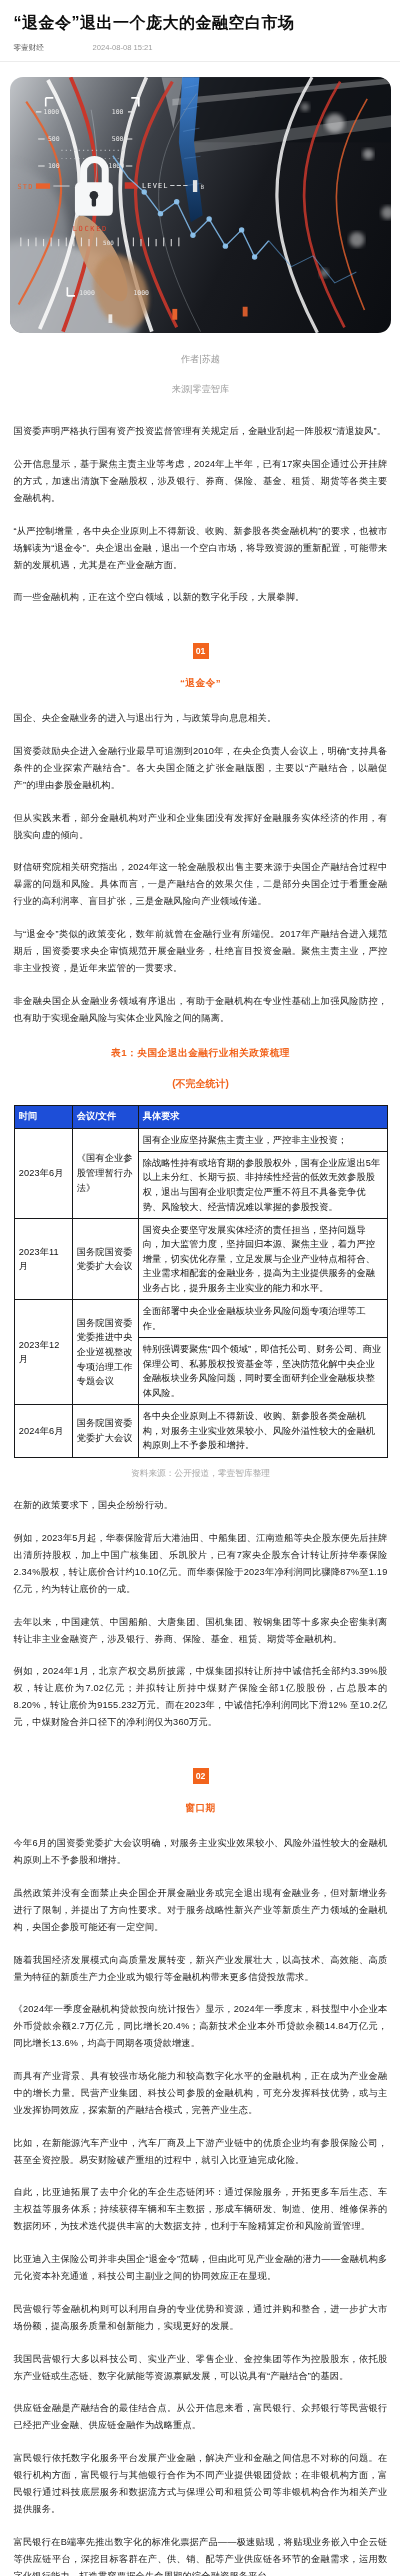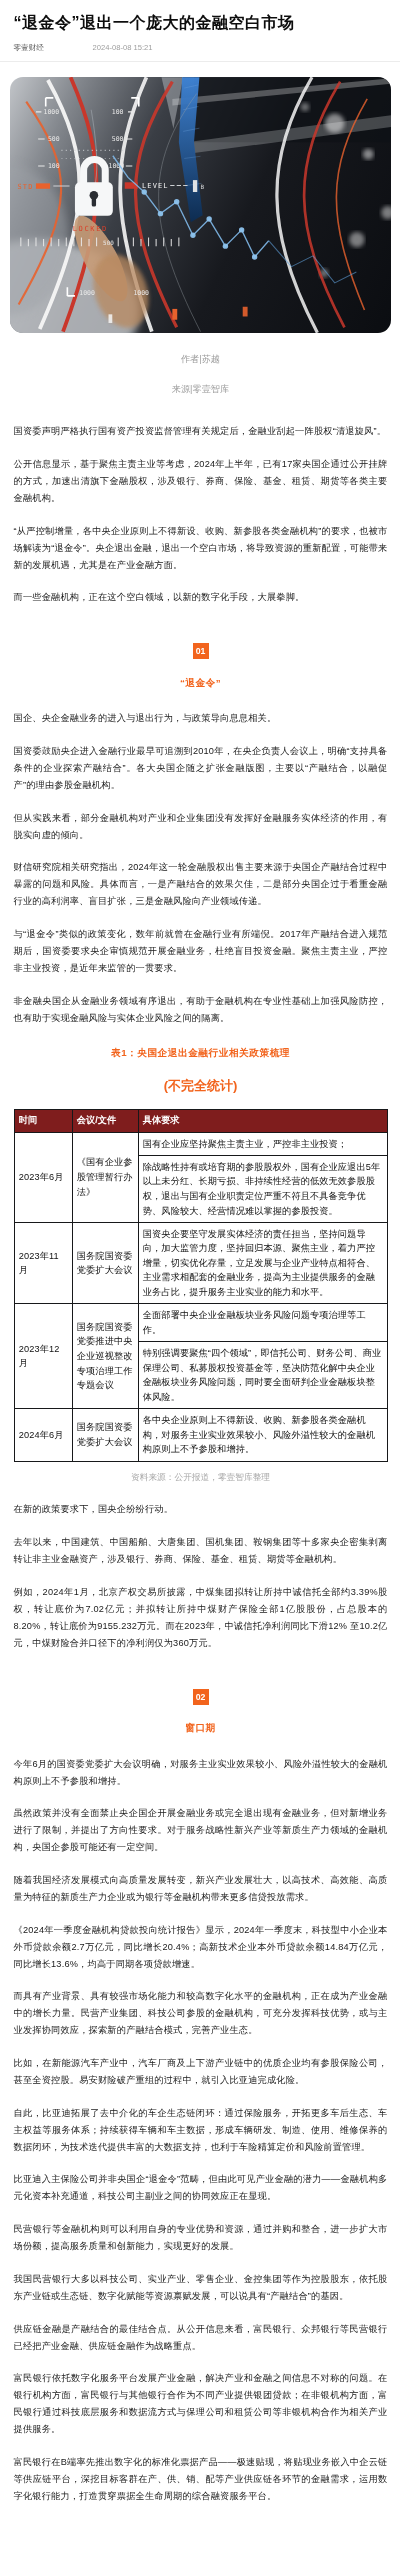--- a/index.html
+++ b/index.html
@@ -19,24 +19,24 @@
   .credits .credit-line + .credit-line { margin-top:20px; }
 
   .content { margin:28px 13.5px 0; color:#1a1a1a; font-size:9.2px; }
   .para { line-height:17px; margin:0 0 15.7px; text-align:justify; letter-spacing:0.2px; }
 
   .section-num { width:16px; height:16px; background:#f2641d; color:#fff; font-weight:700;
                  text-align:center; line-height:16px; margin:37px auto 0; font-size:8.7px; }
   .section-heading { text-align:center; color:#f2641d; font-weight:700; font-size:9.7px; margin:17.3px 0 20.6px; letter-spacing:0.5px; }
 
   .tbl-title { text-align:center; color:#f2641d; font-weight:700; font-size:9.7px; margin:20px 0 0; letter-spacing:0.5px; }
-  .tbl-sub   { text-align:center; color:#f2641d; font-weight:700; font-size:13px; margin:17px 0 14.6px; }
+  .tbl-sub   { text-align:center; color:#f2641d; font-weight:700; font-size:10px; margin:17px 0 14.6px; }
 
   table.policy { width:100%; border-collapse:collapse; border:1.1px solid #17181a; table-layout:fixed; }
-  table.policy th { background:#7f1d1d; color:#fff; font-weight:700; text-align:left;
+  table.policy th { background:#1d4ed8; color:#fff; font-weight:700; text-align:left;
                     padding:4.3px 4.3px; font-size:9.2px; border:1.1px solid #17181a; }
   table.policy td { padding:3.8px 4.3px; font-size:9.2px; line-height:14.6px; border:1.1px solid #17181a;
                     color:#101010; text-align:left; vertical-align:middle; letter-spacing:0.1px; }
   .source-note { text-align:center; color:#a8a8a8; font-size:8.7px; margin:10.8px 0 17px; }
 
   .hud-text { font-family:"DejaVu Sans Mono","Liberation Mono",monospace; }
 </style>
 </head>
 <body>
 
@@ -243,20 +243,21 @@
         <td>2024年6月</td>
         <td>国务院国资委党委扩大会议</td>
         <td>各中央企业原则上不得新设、收购、新参股各类金融机构，对服务主业实业效果较小、风险外溢性较大的金融机构原则上不予参股和增持。</td>
       </tr>
     </tbody>
       </table>
 
     <div class="source-note">资料来源：公开报道，零壹智库整理</div>
 
     <p class="para">在新的政策要求下，国央企纷纷行动。</p>
+    <p class="para">例如，2023年5月起，华泰保险背后大港油田、中船集团、江南造船等央企股东便先后挂牌出清所持股权，加上中国广核集团、乐凯胶片，已有7家央企股东合计转让所持华泰保险2.34%股权，转让底价合计约10.10亿元。而华泰保险于2023年净利润同比骤降87%至1.19亿元，约为转让底价的一成。</p>
     <p class="para">去年以来，中国建筑、中国船舶、大唐集团、国机集团、鞍钢集团等十多家央企密集剥离转让非主业金融资产，涉及银行、券商、保险、基金、租赁、期货等金融机构。</p>
     <p class="para">例如，2024年1月，北京产权交易所披露，中煤集团拟转让所持中诚信托全部约3.39%股权，转让底价为7.02亿元；并拟转让所持中煤财产保险全部1亿股股份，占总股本的8.20%，转让底价为9155.232万元。而在2023年，中诚信托净利润同比下滑12% 至10.2亿元，中煤财险合并口径下的净利润仅为360万元。</p>
 
     <div class="section-num">02</div>
     <div class="section-heading">窗口期</div>
 
     <p class="para">今年6月的国资委党委扩大会议明确，对服务主业实业效果较小、风险外溢性较大的金融机构原则上不予参股和增持。</p>
     <p class="para">虽然政策并没有全面禁止央企国企开展金融业务或完全退出现有金融业务，但对新增业务进行了限制，并提出了方向性要求。对于服务战略性新兴产业等新质生产力领域的金融机构，央国企参股可能还有一定空间。</p>
     <p class="para">随着我国经济发展模式向高质量发展转变，新兴产业发展壮大，以高技术、高效能、高质量为特征的新质生产力企业或为银行等金融机构带来更多信贷投放需求。</p>
     <p class="para">《2024年一季度金融机构贷款投向统计报告》显示，2024年一季度末，科技型中小企业本外币贷款余额2.7万亿元，同比增长20.4%；高新技术企业本外币贷款余额14.84万亿元，同比增长13.6%，均高于同期各项贷款增速。</p>

